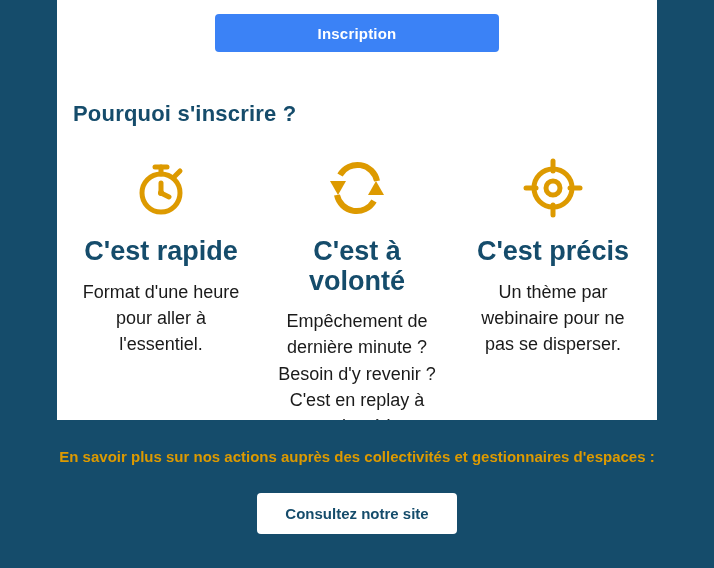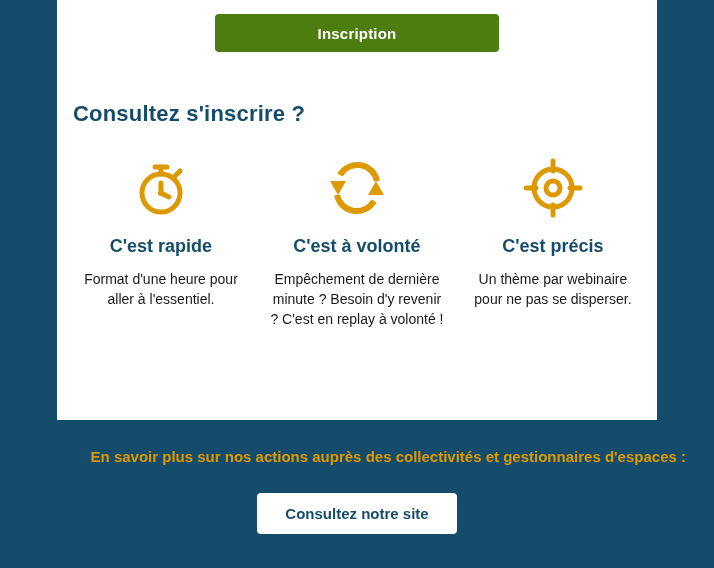--- a/index.html
+++ b/index.html
@@ -44,21 +44,21 @@
   
   .cta-wrap {
     padding-top: 14px;
     text-align: center;
   }
   .cta-button {
     display: inline-block;
     width: 284px;
     height: 38px;
     line-height: 38px;
-    background: #4d7c0f;
+    background: #3b82f6;
     color: #ffffff;
     font-size: 15px;
     font-weight: bold;
     border: none;
     border-radius: 4px;
     cursor: pointer;
     font-family: "Liberation Sans", sans-serif;
     letter-spacing: 0.2px;
   }
 
@@ -86,28 +86,28 @@
   }
   .col-icon {
     height: 66px;
     display: flex;
     align-items: center;
     justify-content: center;
   }
   .col-title {
     margin-top: 16px;
     color: #154c6b;
-    font-size: 18px;
+    font-size: 27px;
     font-weight: bold;
     line-height: 1.1;
   }
   .col-text {
     margin-top: 12px;
     color: #1a1a1a;
-    font-size: 14px;
+    font-size: 18px;
     line-height: 1.45;
     padding: 0 10px;
   }
   .col-3 .col-text { padding: 0 2px; }
 
   
   .banner {
     position: absolute;
     left: 0;
     right: 0;
@@ -116,21 +116,20 @@
     background: #154c6b;
     box-sizing: border-box;
     padding: 26px 28px 0 28px;
     text-align: center;
   }
   .banner-text {
     color: #dd9a00;
     font-size: 15px;
     font-weight: bold;
     line-height: 1.5;
-    text-align: right;
   }
   .banner-btn {
     display: inline-block;
     margin-top: 24px;
     background: #ffffff;
     color: #154c6b;
     font-size: 15px;
     font-weight: bold;
     padding: 12px 28px;
     border: none;
@@ -146,21 +145,21 @@
 
   <div class="rail rail-left"></div>
   <div class="rail rail-right"></div>
 
   <div class="content">
 
     <div class="cta-wrap">
       <button class="cta-button">Inscription</button>
     </div>
 
-    <div class="section-title">Consultez s'inscrire ?</div>
+    <div class="section-title">Pourquoi s'inscrire ?</div>
 
     <div class="cols">
 
       <div class="col col-1">
         <div class="col-icon">
           <svg width="62" height="62" viewBox="0 0 62 62" aria-hidden="true">
             <g fill="none" stroke="#dd9a00" stroke-width="5" stroke-linecap="round">
               <circle cx="31" cy="36" r="19"></circle>
               <line x1="25" y1="10" x2="37" y2="10"></line>
               <line x1="31" y1="10" x2="31" y2="17"></line>

